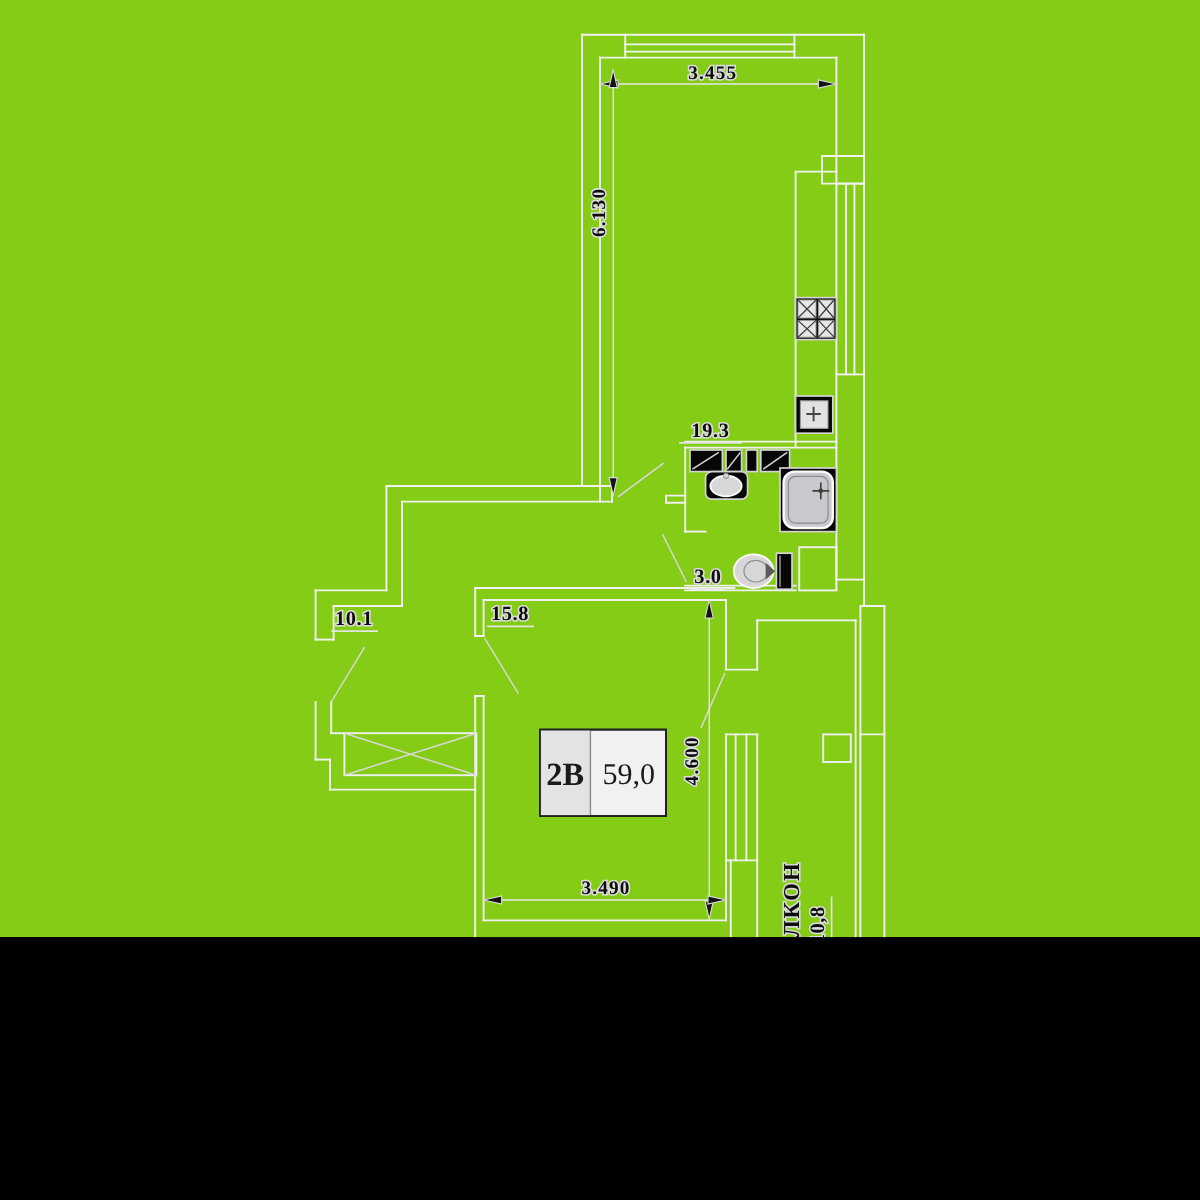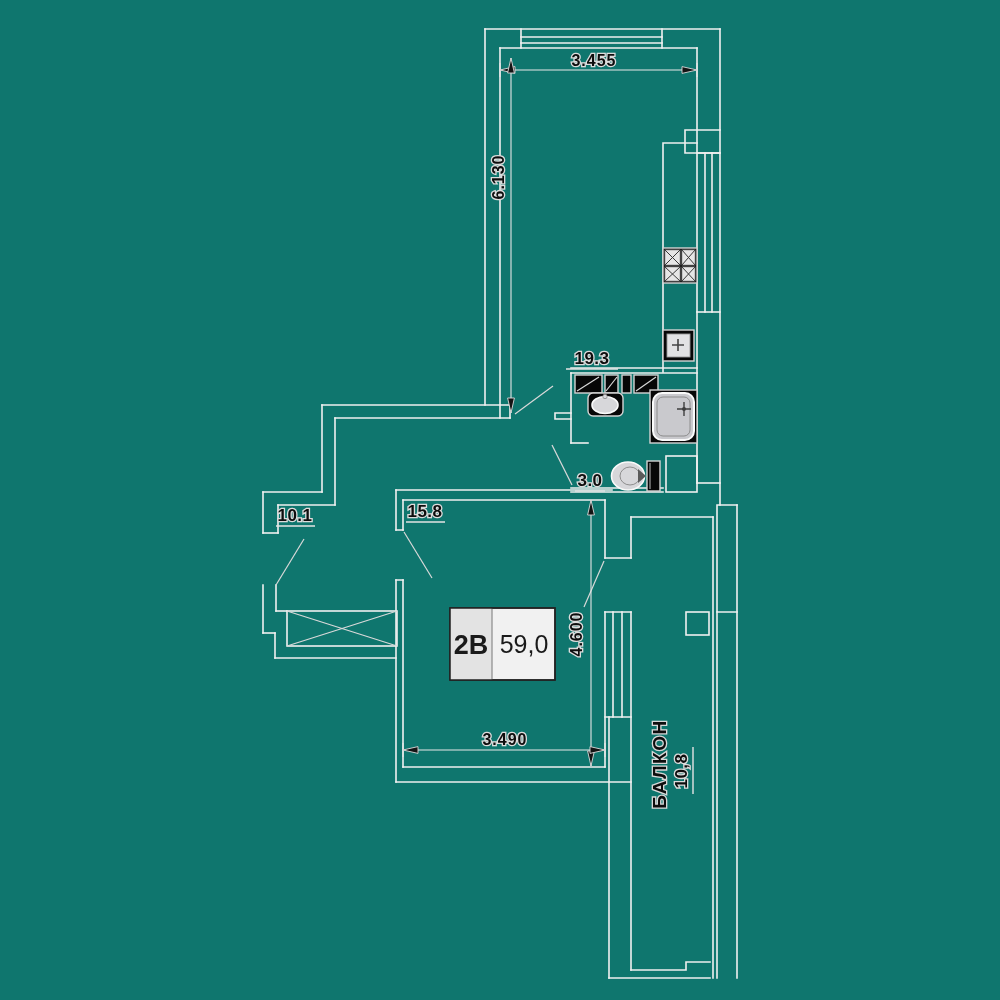--- a/index.html
+++ b/index.html
@@ -1,17 +1,17 @@
 <!DOCTYPE html>
 <html><head>
 <meta charset="utf-8">
 <style>
   html,body{margin:0;padding:0;background:#000;}
-  .stage{position:relative;width:1000px;height:1000px;background:#0f766e;overflow:hidden;
-         font-family:Liberation Sans, sans-serif;}
+  .stage{position:relative;width:1000px;height:781px;background:#84cc16;overflow:hidden;
+         font-family:Liberation Serif, serif;}
   svg{display:block}
   
   .wall{stroke:#f0f0f0;stroke-width:1.6;fill:none;stroke-linecap:square;}
   .thin{stroke:#d9d9d9;stroke-width:1.2;fill:none;}
   .fixture{stroke:#d4d4d4;stroke-width:1.4;fill:#070707;}
   .ceramic{fill:#d7d7da;stroke:#fafafa;stroke-width:1.6;}
   .dim{stroke:#e8e8e8;stroke-width:1.1;fill:none;}
   .dimArrow{fill:#141414;stroke:#dcdcdc;stroke-width:0.9;}
   .dimText{font-size:16px;fill:#0d0d0d;stroke:#dcdcdc;stroke-width:2.6px;paint-order:stroke;
            font-weight:700;letter-spacing:1px;}

